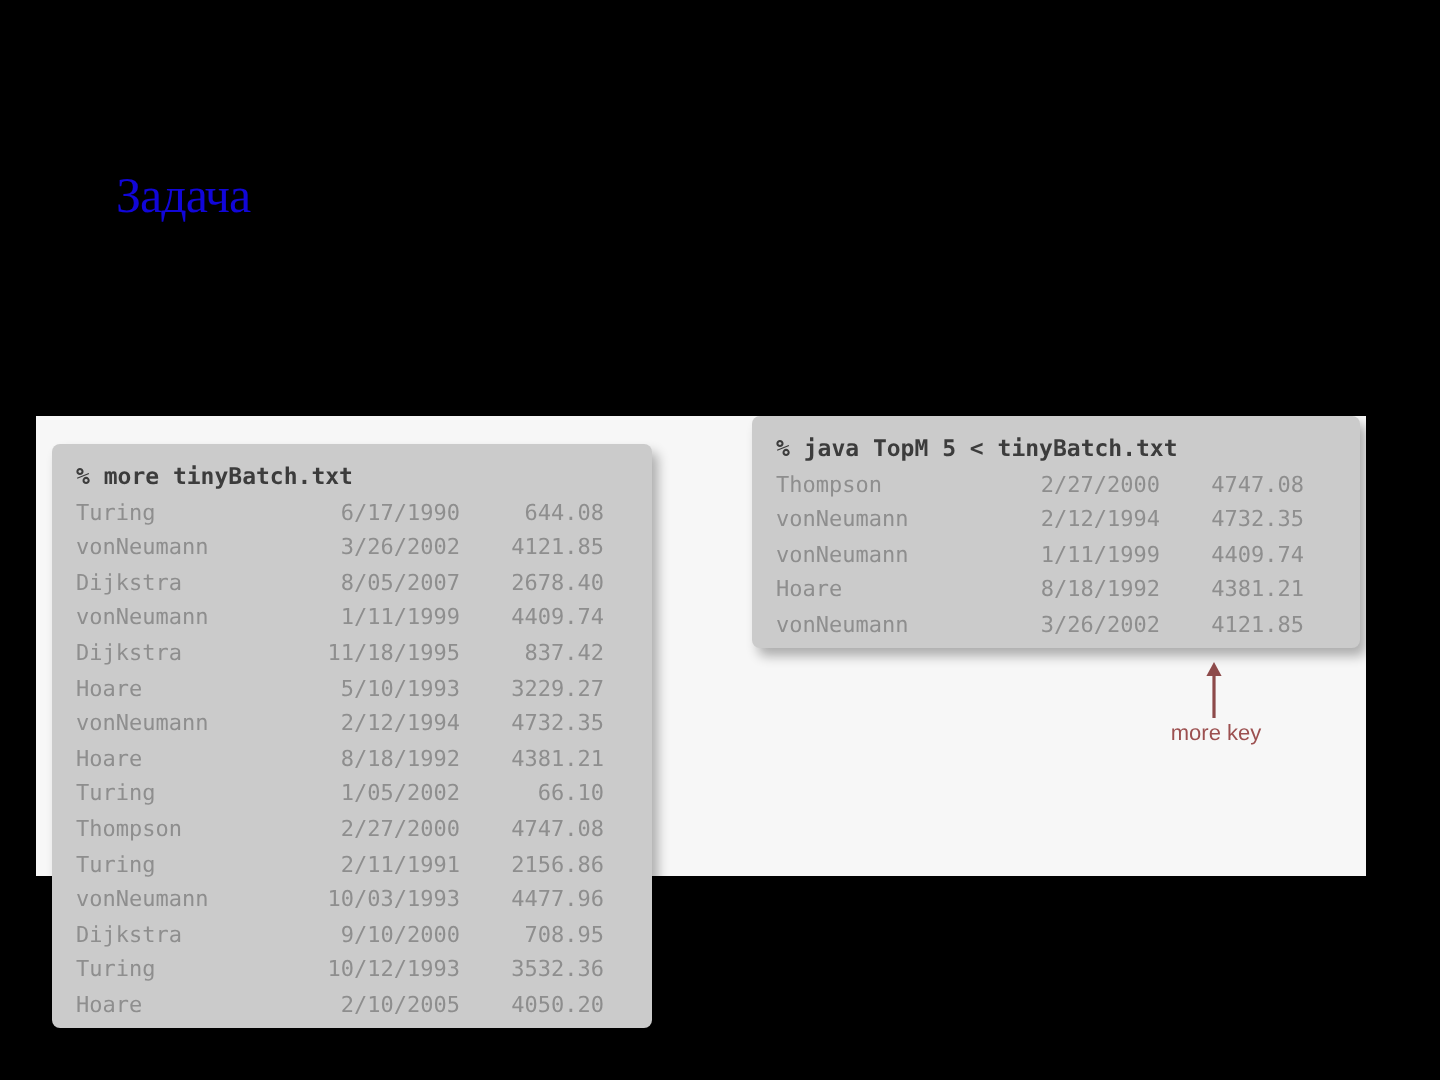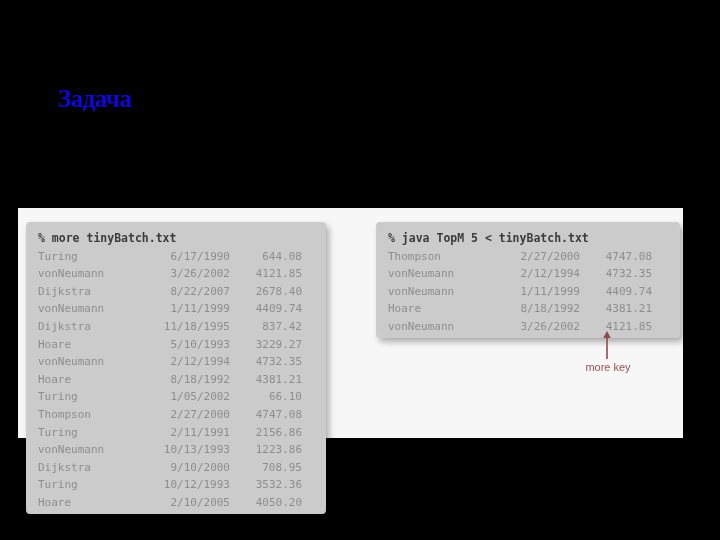--- a/index.html
+++ b/index.html
@@ -22,21 +22,21 @@
     width: 665px;
     height: 230px;
     background: #f7f7f7;
     text-decoration: underline;
   }
   #slide-title {
     position: absolute;
     left: 58px;
     top: 86px;
     font-family: "Liberation Serif", serif;
-    font-weight: bold;
+    font-weight: normal;
     font-size: 25px;
     letter-spacing: -0.5px;
     color: #1106d8;
     white-space: nowrap;
     line-height: 1;
   }
   .terminal {
     position: absolute;
     background: #cbcbcb;
     border-radius: 4px;
@@ -46,21 +46,21 @@
   }
   #terminal-left {
     left: 8px;
     top: 14px;
     width: 300px;
     height: 292px;
     padding: 8px 10px 6px 12px;
   }
   #terminal-right {
     left: 358px;
-    top: 14px;
+    top: 0;
     width: 304px;
     height: 116px;
     padding: 8px 10px 6px 12px;
   }
   .term-cmd {
     color: #3c3c3c;
     font-weight: bold;
     font-size: 11.5px;
     line-height: 17.6px;
     white-space: pre;
@@ -118,30 +118,30 @@
 
   <div id="slide-title">Задача</div>
 
   <div id="content-area">
 
     <div class="terminal" id="terminal-left">
       <div class="term-cmd">% more tinyBatch.txt</div>
       <div id="terminal-left-rows">
           <div class="term-row"><span class="col-name">Turing</span><span class="col-date">6/17/1990</span><span class="col-amt">644.08</span></div>
           <div class="term-row"><span class="col-name">vonNeumann</span><span class="col-date">3/26/2002</span><span class="col-amt">4121.85</span></div>
-          <div class="term-row"><span class="col-name">Dijkstra</span><span class="col-date">8/22/2007</span><span class="col-amt">2678.40</span></div>
+          <div class="term-row"><span class="col-name">Dijkstra</span><span class="col-date">8/05/2007</span><span class="col-amt">2678.40</span></div>
           <div class="term-row"><span class="col-name">vonNeumann</span><span class="col-date">1/11/1999</span><span class="col-amt">4409.74</span></div>
           <div class="term-row"><span class="col-name">Dijkstra</span><span class="col-date">11/18/1995</span><span class="col-amt">837.42</span></div>
           <div class="term-row"><span class="col-name">Hoare</span><span class="col-date">5/10/1993</span><span class="col-amt">3229.27</span></div>
           <div class="term-row"><span class="col-name">vonNeumann</span><span class="col-date">2/12/1994</span><span class="col-amt">4732.35</span></div>
           <div class="term-row"><span class="col-name">Hoare</span><span class="col-date">8/18/1992</span><span class="col-amt">4381.21</span></div>
           <div class="term-row"><span class="col-name">Turing</span><span class="col-date">1/05/2002</span><span class="col-amt">66.10</span></div>
           <div class="term-row"><span class="col-name">Thompson</span><span class="col-date">2/27/2000</span><span class="col-amt">4747.08</span></div>
           <div class="term-row"><span class="col-name">Turing</span><span class="col-date">2/11/1991</span><span class="col-amt">2156.86</span></div>
-          <div class="term-row"><span class="col-name">vonNeumann</span><span class="col-date">10/13/1993</span><span class="col-amt">1223.86</span></div>
+          <div class="term-row"><span class="col-name">vonNeumann</span><span class="col-date">10/03/1993</span><span class="col-amt">4477.96</span></div>
           <div class="term-row"><span class="col-name">Dijkstra</span><span class="col-date">9/10/2000</span><span class="col-amt">708.95</span></div>
           <div class="term-row"><span class="col-name">Turing</span><span class="col-date">10/12/1993</span><span class="col-amt">3532.36</span></div>
           <div class="term-row"><span class="col-name">Hoare</span><span class="col-date">2/10/2005</span><span class="col-amt">4050.20</span></div>
         </div>
     </div>
 
     <div class="terminal" id="terminal-right">
       <div class="term-cmd">% java TopM 5 &lt; tinyBatch.txt</div>
       <div id="terminal-right-rows">
           <div class="term-row"><span class="col-name">Thompson</span><span class="col-date">2/27/2000</span><span class="col-amt">4747.08</span></div>

